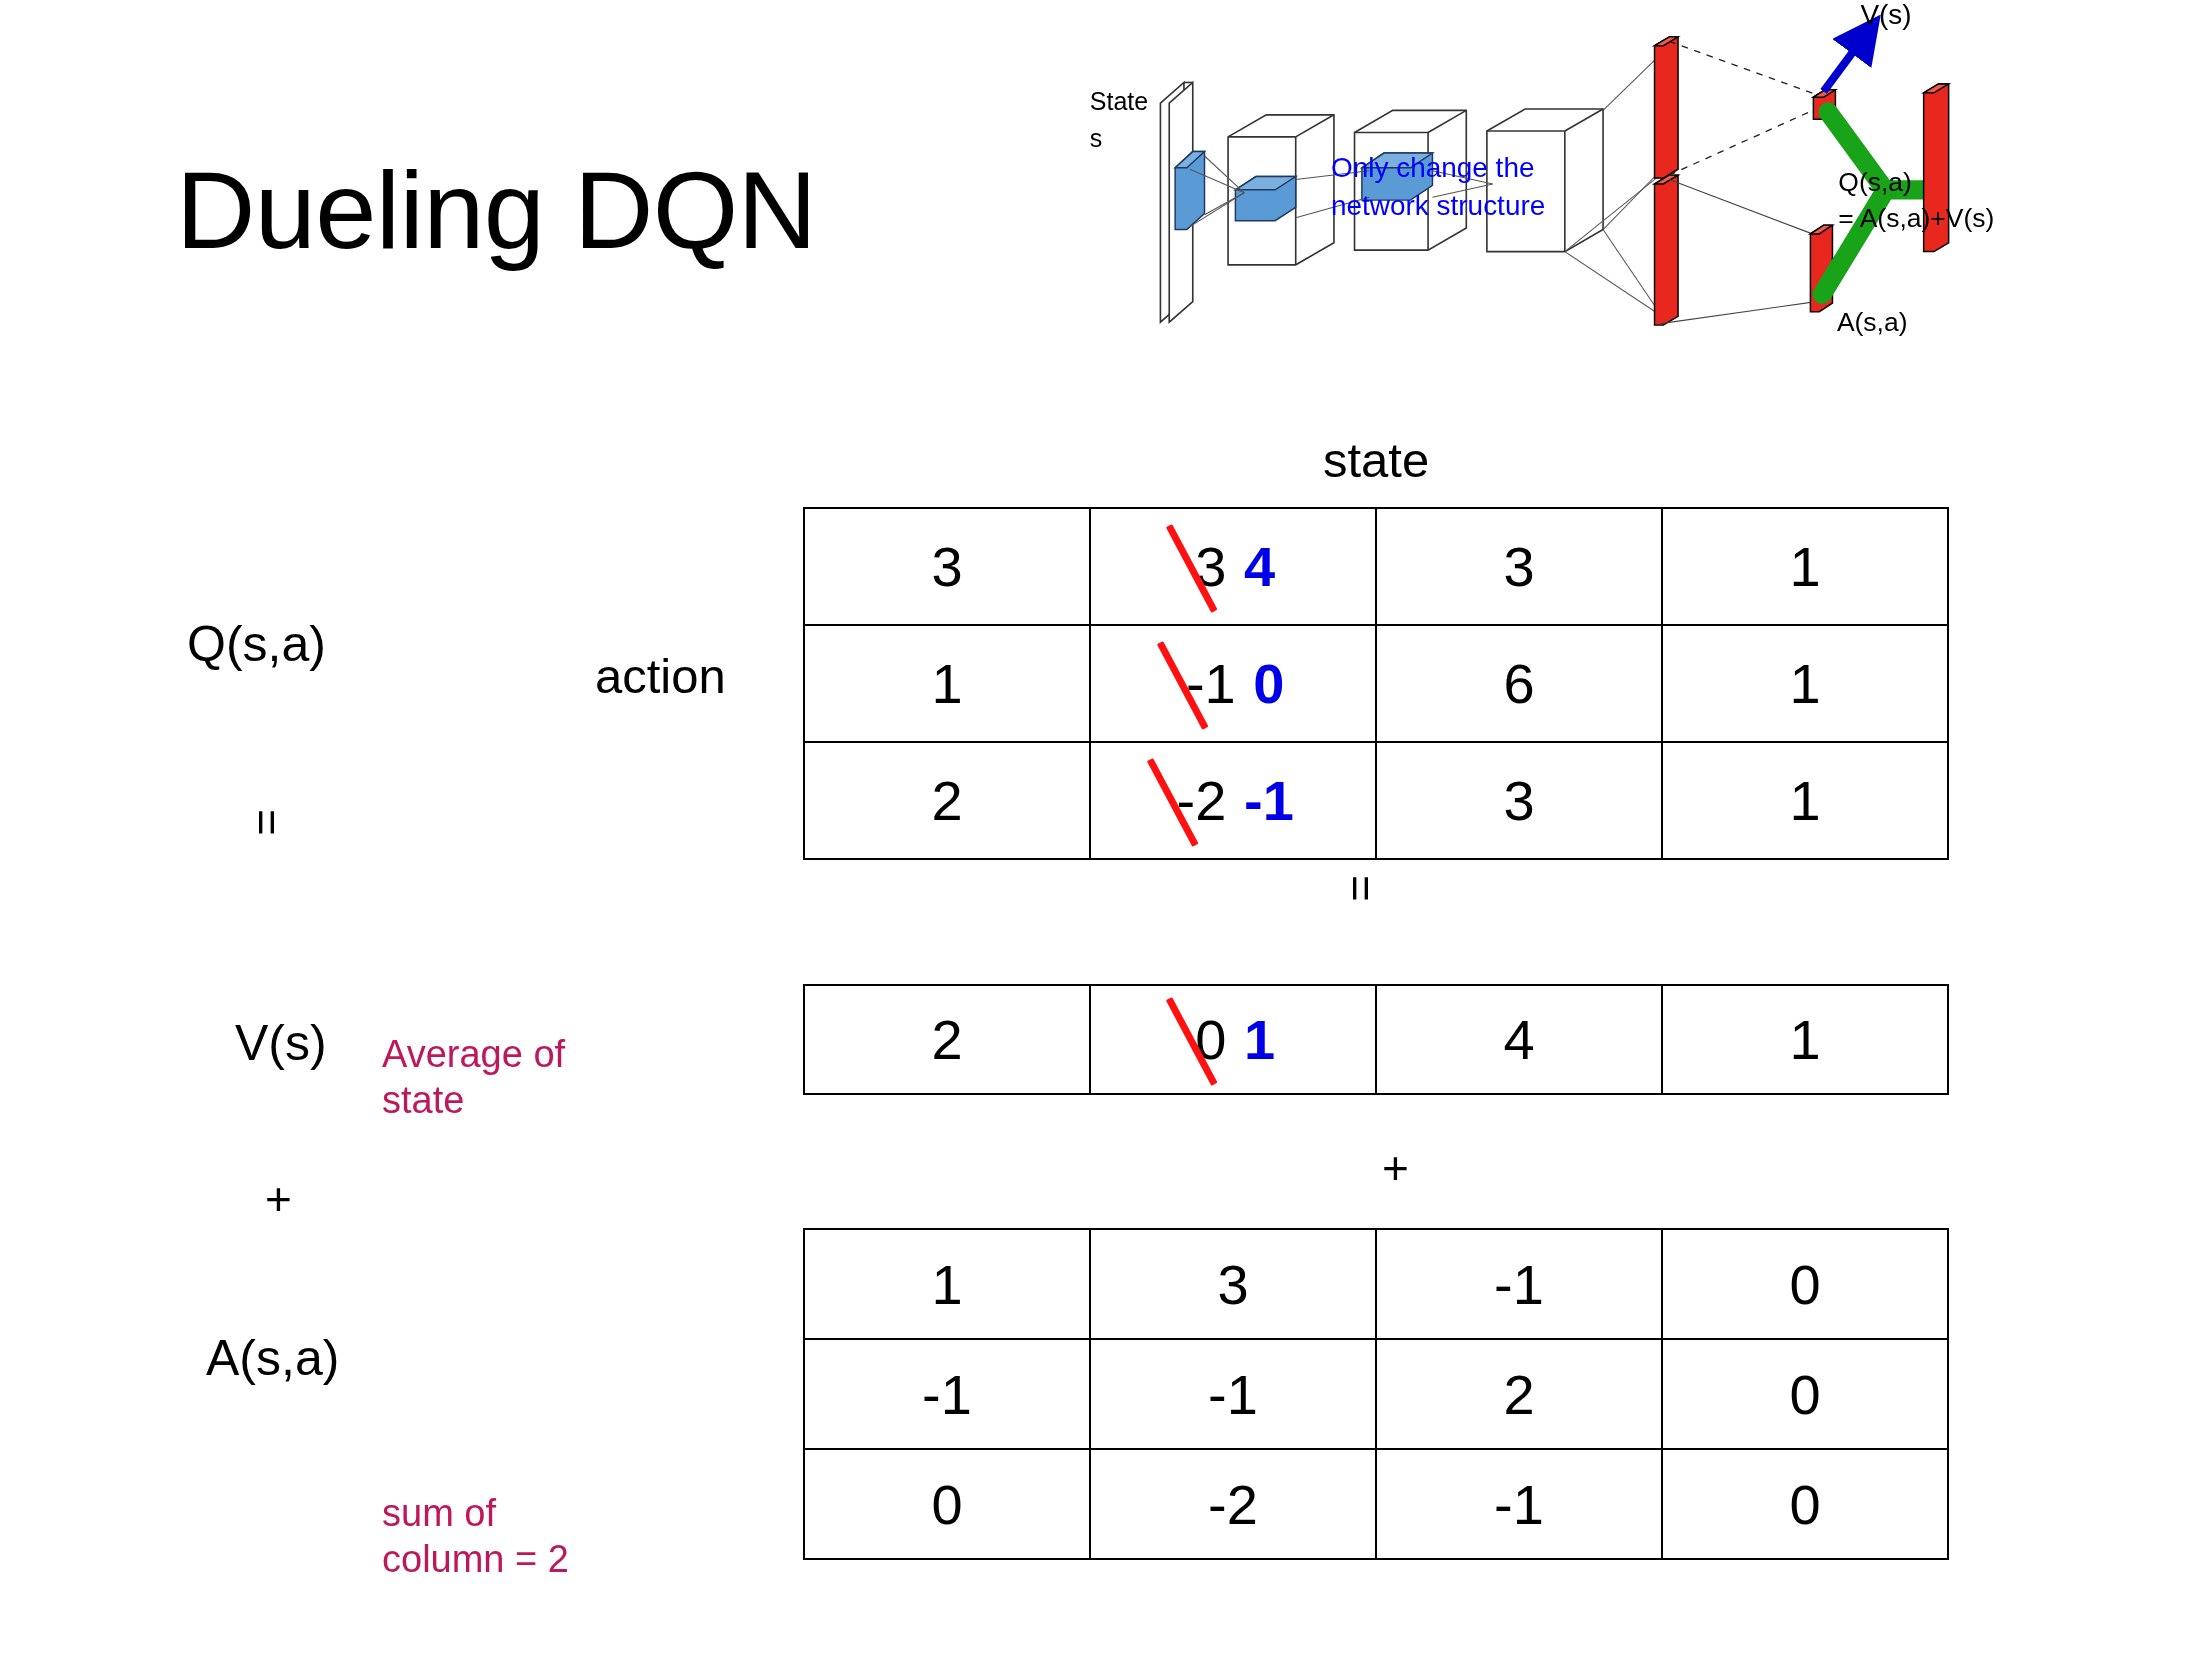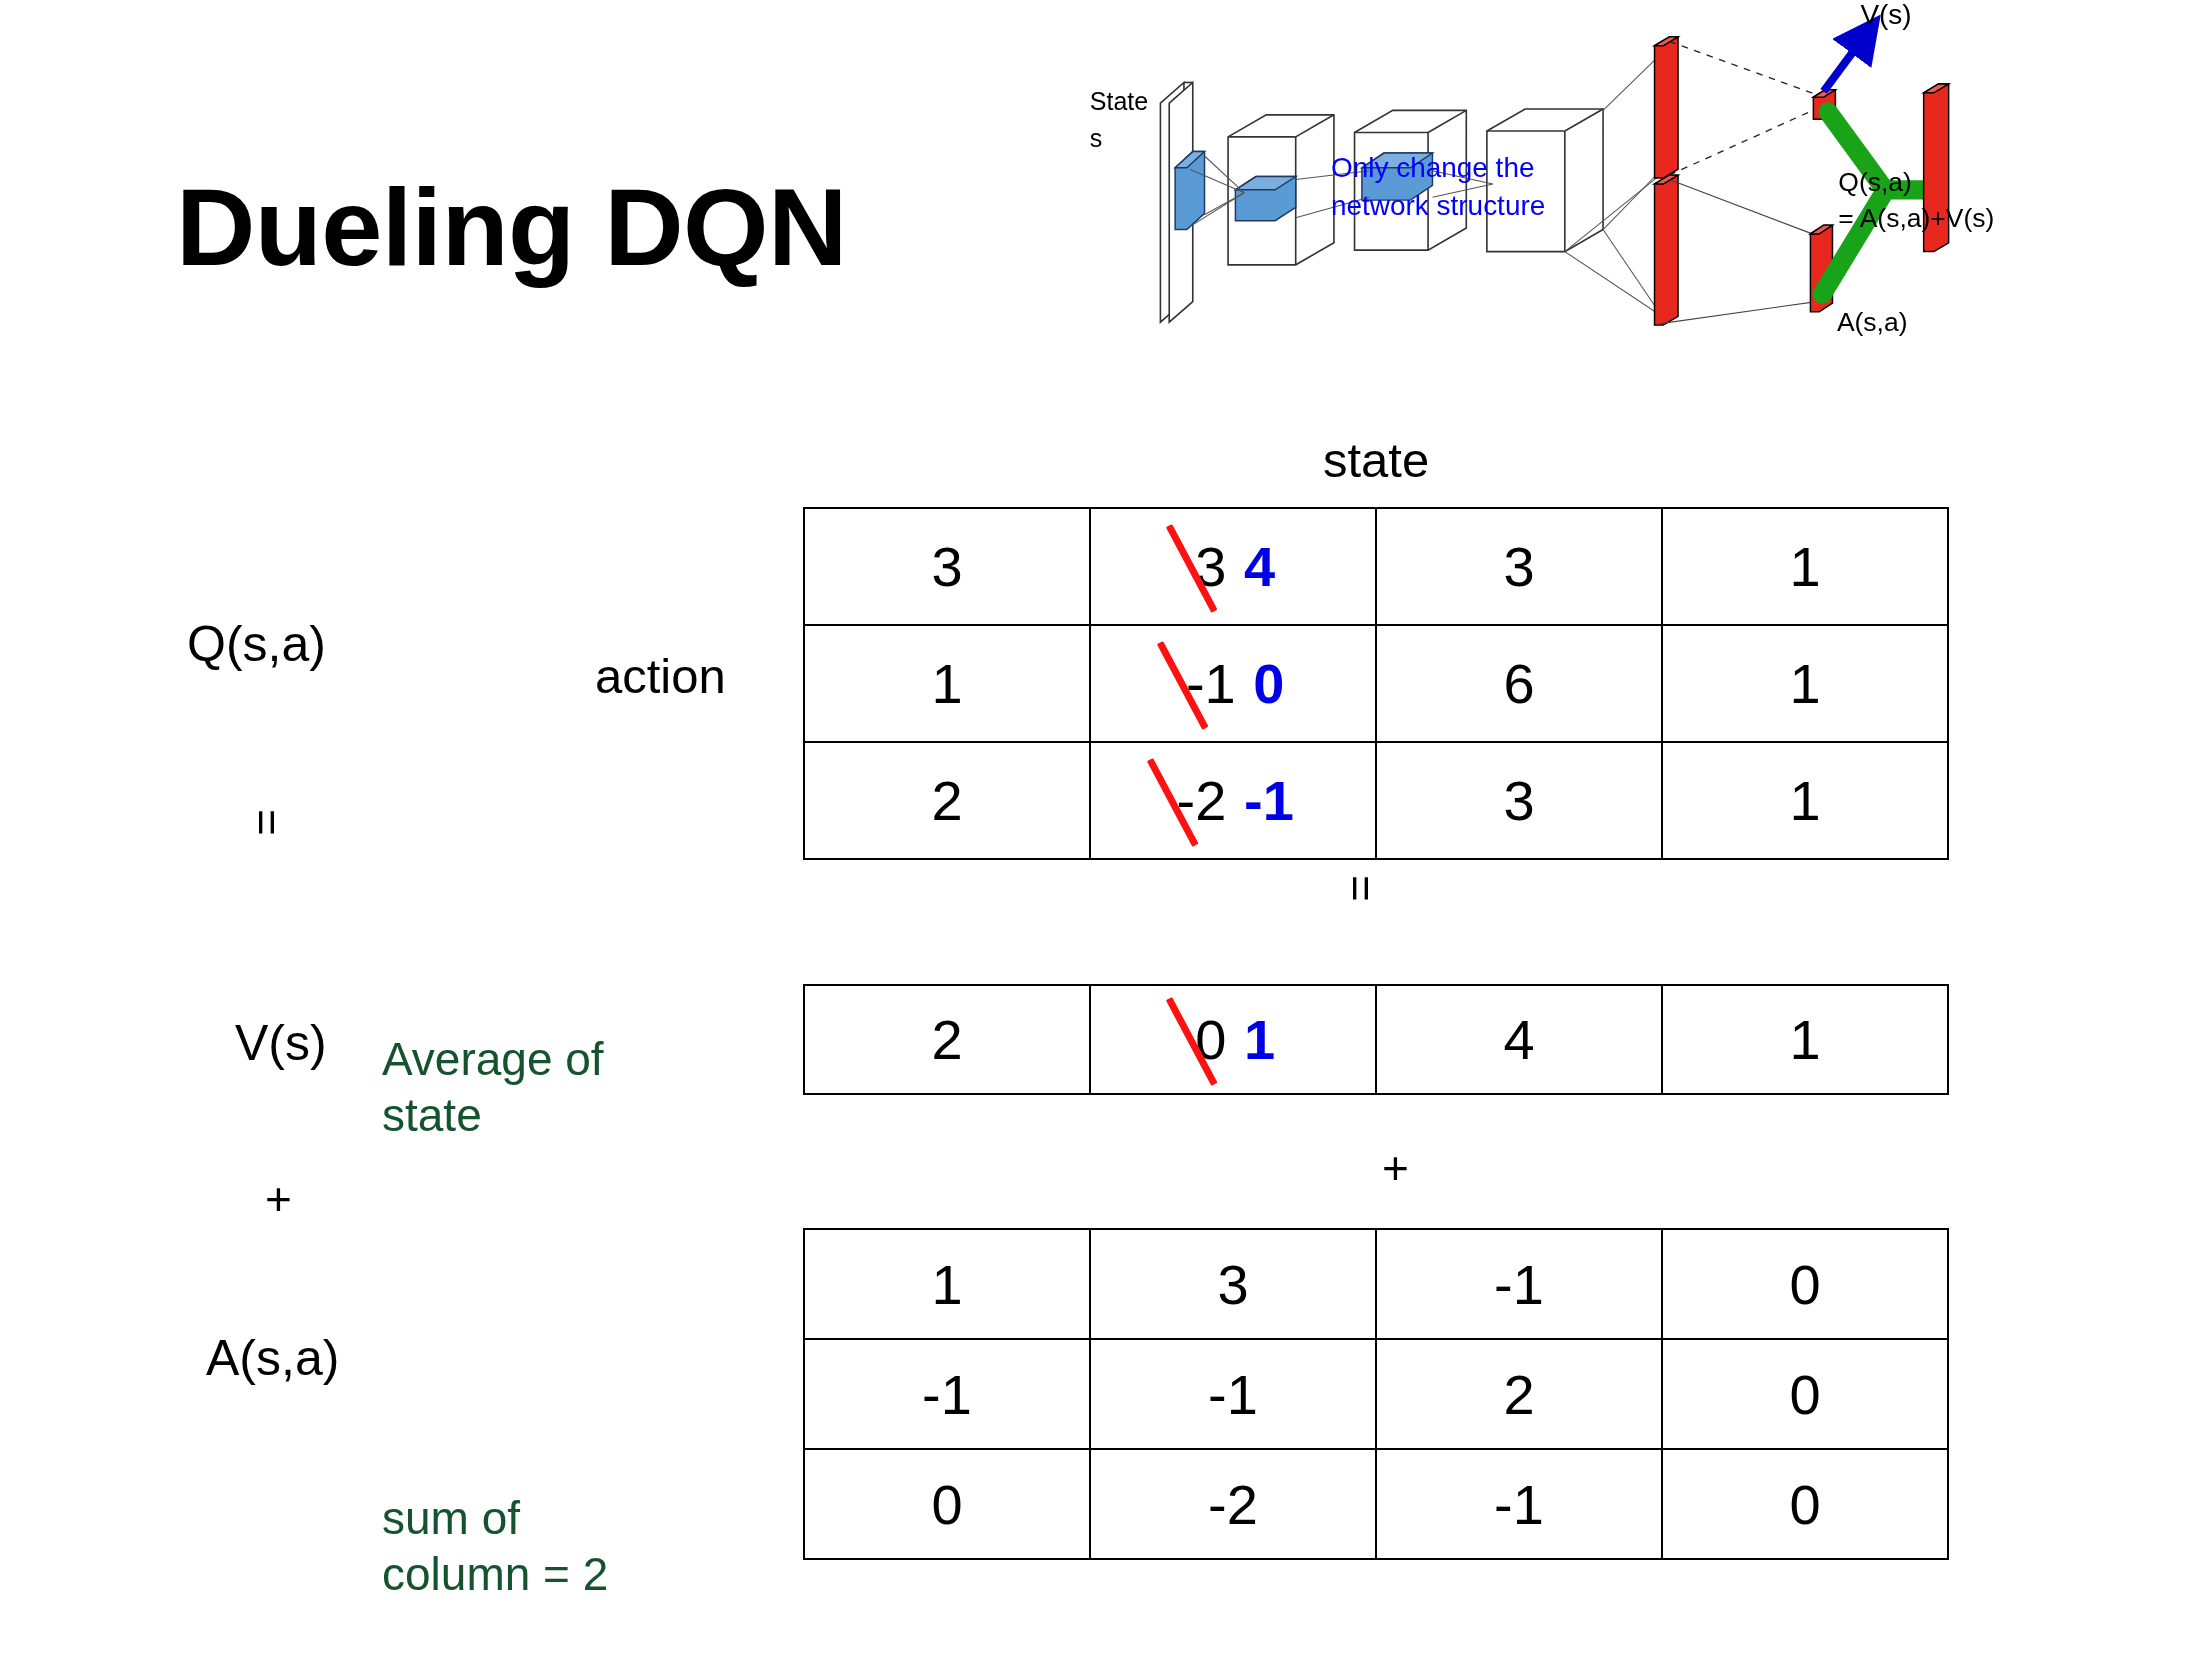--- a/index.html
+++ b/index.html
@@ -4,33 +4,33 @@
 <style>
   html,body{margin:0;padding:0;background:#ffffff;}
   body{
     width:2205px;height:1654px;position:relative;overflow:hidden;
     font-family:"Liberation Sans", sans-serif;color:#000;
   }
   .abs{position:absolute;}
 
   
   #page-title{
-    left:176px; top:169px;
-    font-size:110px; font-weight:700; letter-spacing:-0.7px;
+    left:176px; top:152px;
+    font-size:110px; font-weight:400; letter-spacing:-0.7px;
     line-height:1.05; white-space:nowrap;
   }
 
   
   #network-diagram{ left:1081px; top:0px; width:1125px; height:412px; }
   #network-diagram svg{display:block;}
   .diag-label{font-family:"Liberation Sans", sans-serif;}
 
   
   .blk-label{font-size:50px;white-space:nowrap;}
-  .blue-note{color:#14532d;font-size:46px;white-space:nowrap;line-height:1.22;}
+  .blue-note{color:#be185d;font-size:38px;white-space:nowrap;line-height:1.22;}
   .op-sym{font-size:46px;font-weight:400;white-space:nowrap;}
 
   #label-state{
     left:1323px; top:432px; font-size:49px; white-space:nowrap;
   }
 
   #label-q{ left:187px; top:615px; }
   #label-action{ left:595px; top:648px; font-size:49px; white-space:nowrap;text-align:center;}
   #eq-left{ left:294px; top:809px; }
   #label-v{ left:235px; top:1014px; }

